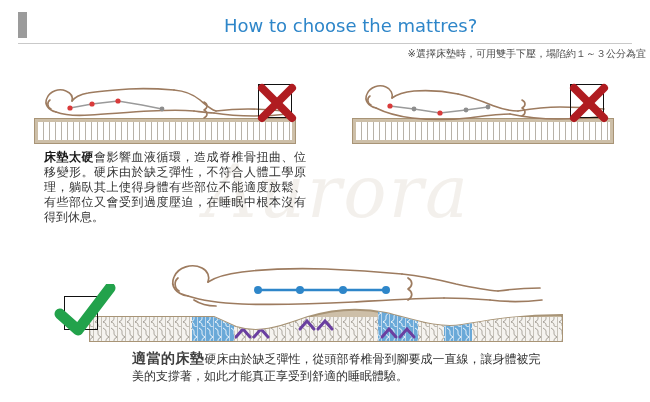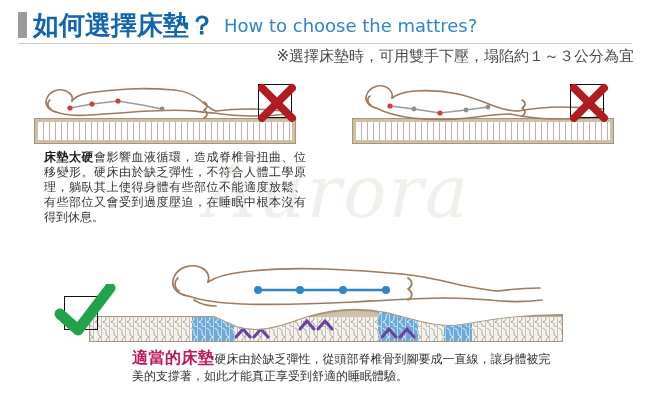--- a/index.html
+++ b/index.html
@@ -52,22 +52,22 @@
     font-size: 18px;
     color: #2e86c9;
     white-space: nowrap;
   }
   .header-rule {
     position: absolute; left: 18px; top: 43px;
     width: 614px; height: 1px;
     background: #c9c9c9;
   }
   .subnote {
-    position: absolute; right: 16px; top: 47px;
-    font-size: 15px;
+    position: absolute; right: 4px; top: 47px;
+    font-size: 10px;
     color: #4a4a4a;
     white-space: nowrap;
   }
 
   
   .mattress {
     position: absolute;
     background: #cdbfa8;
     border: 1.5px solid #a89476;
     z-index: 3;
@@ -115,36 +115,35 @@
   .caption {
     position: absolute;
     left: 132px; top: 350px;
     width: 420px;
     font-size: 12px;
     line-height: 16.5px;
     color: #333333;
     z-index: 5;
   }
   .caption .lead {
-    font-size: 16px;
+    font-size: 14px;
     font-weight: bold;
-    color: #be185d;
+    color: #404040;
     letter-spacing: 0.5px;
   }
 </style>
 </head>
 <body>
 
 <div id="page">
 
   <div class="watermark">Aurora</div>
 
   <div class="header">
     <div class="title-bar"></div>
-    <div class="title-cn">如何選擇床墊？</div>
     <div class="title-en">How to choose the mattres?</div>
     <div class="header-rule"></div>
     <div class="subnote">※選擇床墊時，可用雙手下壓，塌陷約１～３公分為宜</div>
   </div>
 
   <svg class="figure" style="left:34px; top:78px;" width="262" height="48" viewBox="0 0 262 48">
     <g fill="none" stroke="#9d7b5f" stroke-width="1.6" stroke-linecap="round" stroke-linejoin="round">
       <path d="M22,34 C14,32 10,26 13,20 C16,13 25,10 32,13 C37,15 39,19 38,23"></path>
       <path d="M38,23 C40,20 46,16 54,15 C66,13 80,12 95,11 C112,10 128,11 140,12"></path>
       <path d="M140,12 C152,13 160,17 166,22 C172,27 176,31 182,33"></path>

